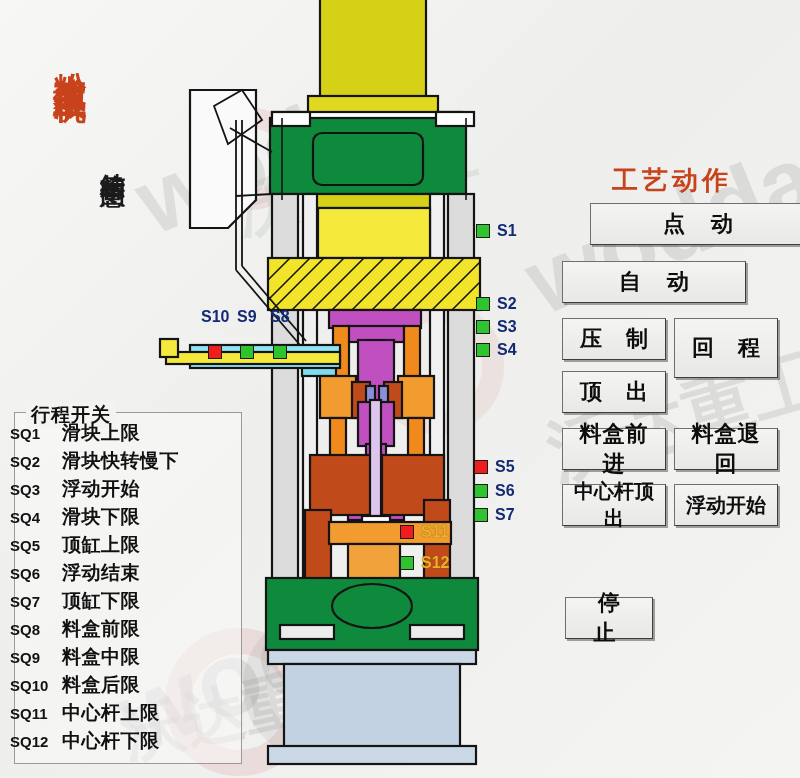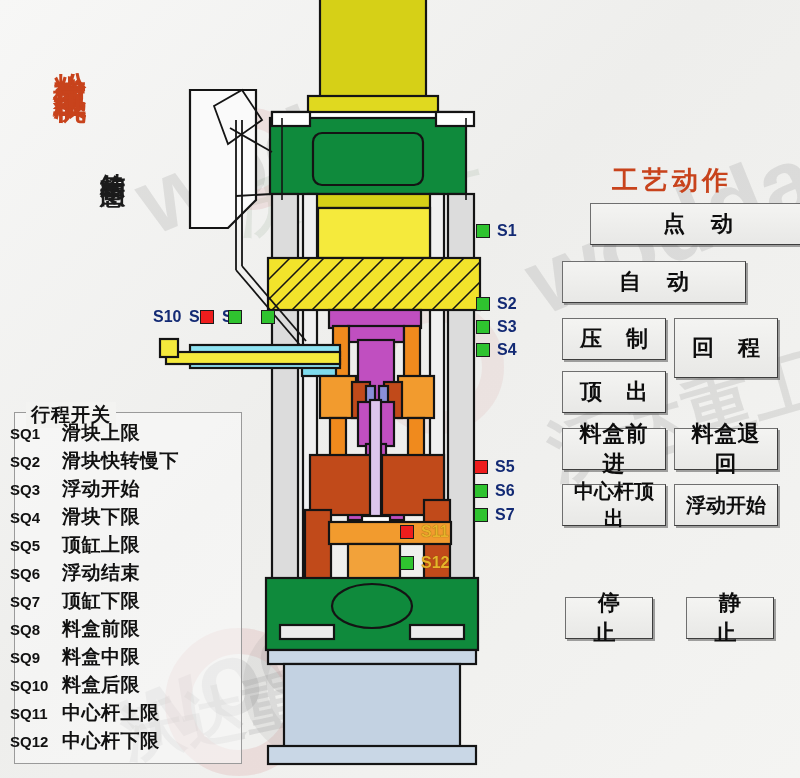--- a/index.html
+++ b/index.html
@@ -68,21 +68,21 @@
   
   #machine{position:absolute;left:0;top:0;width:800px;height:778px;}
 
   
   .sensor{position:absolute;display:flex;align-items:center;gap:7px;}
   .sq{width:14px;height:14px;border:1.6px solid #1c1c1c;box-sizing:border-box;}
   .sq.green{background:#2fc32f;}
   .sq.red{background:#ef1d1d;}
   .slabel{font-size:16px;font-weight:bold;color:#132a74;font-family:"Liberation Sans",sans-serif;}
   .slabel.gold{color:#e8b32a;text-shadow:0 0 1px #6a4d00;}
-  .sensor.stacked{flex-direction:row;gap:19px;}
+  .sensor.stacked{flex-direction:column;gap:19px;margin-left:48px;}
   .sensor.stacked .slabel{order:-1;}
 </style>
 </head>
 <body>
 
 <div id="root">
 
   <div class="wm wm-txt" style="left:130px;top:95px;font-size:95px;transform:rotate(-22deg);">wodda</div>
   <div class="wm wm-txt" style="left:520px;top:175px;font-size:95px;transform:rotate(-22deg);">wodda</div>
   <div class="wm wm-txt" style="left:110px;top:600px;font-size:105px;transform:rotate(-22deg);">wodda</div>
@@ -317,15 +317,14 @@
 
   <button class="btn sp" style="left:562px;top:371px;width:104px;height:42px;">顶 出</button>
 
   <button class="btn" style="left:562px;top:428px;width:104px;height:42px;">料盒前进</button>
   <button class="btn" style="left:674px;top:428px;width:104px;height:42px;">料盒退回</button>
 
   <button class="btn" style="left:562px;top:484px;width:104px;height:42px;font-size:20px;letter-spacing:0;">中心杆顶出</button>
   <button class="btn" style="left:674px;top:484px;width:104px;height:42px;font-size:20px;letter-spacing:0;">浮动开始</button>
 
   <button class="btn sp" style="left:565px;top:597px;width:88px;height:42px;">停 止</button>
-  <button class="btn sp" style="left:686px;top:597px;width:88px;height:42px;">静 止</button>
 
 </div>
 
 </body></html>

